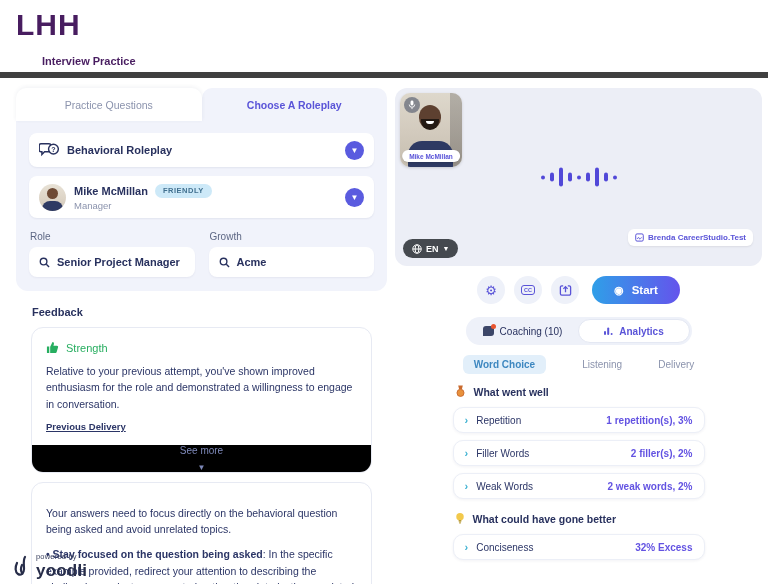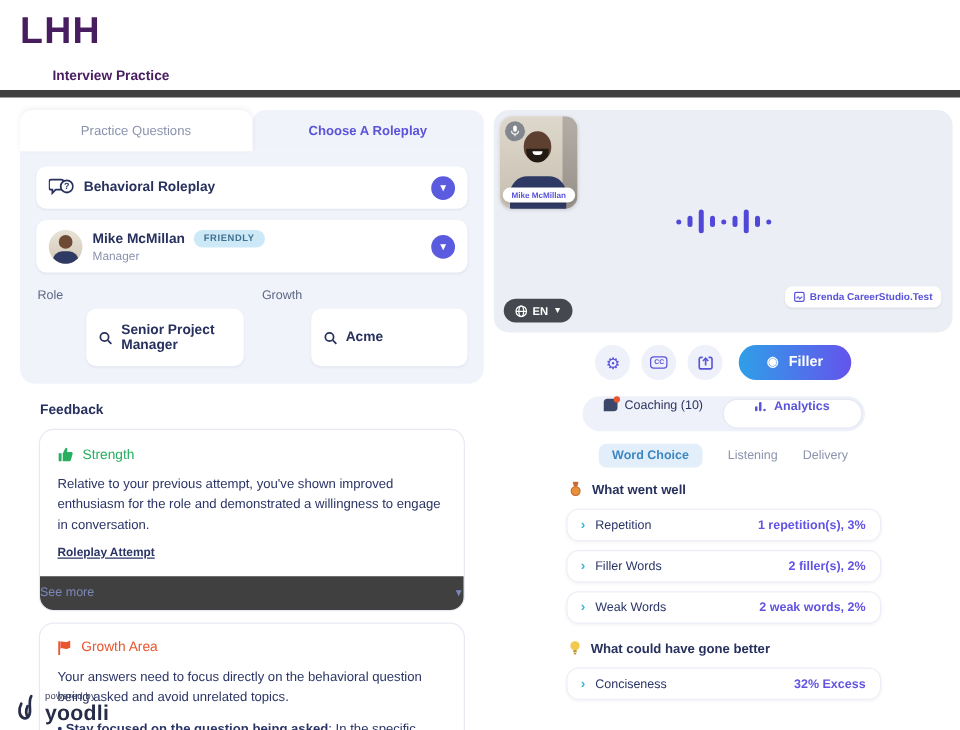--- a/index.html
+++ b/index.html
@@ -32,32 +32,32 @@
   .avatar { width:27px; height:27px; border-radius:50%; margin-right:8px; position:relative; overflow:hidden; background:linear-gradient(180deg,#e8e2d6 0%,#ddd4c6 55%,#cfc6b8 100%); flex:0 0 auto; }
   .avatar::before { content:""; position:absolute; top:4px; left:8px; width:11px; height:11px; border-radius:50%; background:#6e4a35; }
   .avatar::after { content:""; position:absolute; bottom:-2px; left:3px; width:21px; height:12px; border-radius:8px 8px 0 0; background:#2e3a63; }
   .persona-text { display:flex; flex-direction:column; gap:2px; }
   .persona-top { display:flex; align-items:center; gap:7px; }
   .badge { background:#cde9f8; color:#41708f; font-size:7.5px; font-weight:700; letter-spacing:.5px; padding:2.5px 8px; border-radius:9px; }
   .persona-role { font-size:9.5px; color:#8b93ad; }
   .fields { display:flex; gap:14px; margin-top:8px; }
   .field { flex:1; }
   .field-label { font-size:10px; color:#5d6784; margin:4px 0 5px 1px; display:block; }
-  .input { background:#fff; border-radius:8px; height:46px; display:flex; align-items:center; gap:7px; padding:0 10px; font-size:11px; font-weight:700; color:#28315e; box-shadow:0 1px 2px rgba(30,40,90,.06);margin-left:40px; }
+  .input { background:#fff; border-radius:8px; height:30px; display:flex; align-items:center; gap:7px; padding:0 10px; font-size:11px; font-weight:700; color:#28315e; box-shadow:0 1px 2px rgba(30,40,90,.06); }
   .search-ic { flex:0 0 auto; }
 
   .feedback-h { margin:15px 0 9px 16px; font-size:11px; font-weight:700; color:#28315e; }
   .card { border:1px solid #e7eaf3; border-radius:12px; background:#fff; margin:0 15px 9px; overflow:hidden; }
   .card-body { padding:13px 14px 11px; }
   .card-title { display:flex; align-items:center; gap:7px; font-size:11px; font-weight:400; }
   .green { color:#27ae60; }
   .orange { color:#e8552f; }
   .card-text { font-size:10.5px; line-height:1.55; color:#2b3566; margin-top:9px; }
   .prev-link { font-size:9.5px; font-weight:700; text-decoration:underline; color:#2b3566; margin-top:9px; display:inline-block; cursor:pointer; }
-  .see-more { background:#404040; height:27px; display:flex; align-items:center; justify-content:space-between; gap:7px; color:#7d88b8; font-size:10px; cursor:pointer; }
+  .see-more { background:#000000; height:27px; display:flex; align-items:center; justify-content:center; gap:7px; color:#7d88b8; font-size:10px; cursor:pointer;flex-direction:column; }
   .bullet-bold { font-weight:700; }
 
   
   .yoodli { position:absolute; left:13px; bottom:5px; display:flex; align-items:flex-end; gap:5px; color:#272d49; }
   .yoodli-text { line-height:1; }
   .powered { font-size:7.5px; color:#3a415f; margin-bottom:2px; letter-spacing:.2px; }
   .yoodli-name { font-size:17px; font-weight:700; letter-spacing:.2px; }
 
   
   .right { position:absolute; left:395px; top:88px; width:367px; }
@@ -76,27 +76,27 @@
   .en-chev { font-size:7px; }
   .brand-pill { position:absolute; bottom:20px; right:9px; background:#fff; border-radius:6px; height:17px; display:flex; align-items:center; gap:4px; padding:0 7px; font-size:8px; font-weight:600; color:#5a54d8; box-shadow:0 1px 2px rgba(0,0,0,.08); }
 
   .controls { display:flex; justify-content:center; align-items:center; gap:9px; margin-top:10px; }
   .ctrl-btn { width:28px; height:28px; border-radius:50%; background:#eef1f9; color:#5a54d8; display:flex; align-items:center; justify-content:center; cursor:pointer; font-size:13px; }
   .cc-box { width:14px; height:10px; border:1.4px solid #5a54d8; border-radius:3px; font-size:5.5px; font-weight:700; display:flex; align-items:center; justify-content:center; color:#5a54d8; }
   .start-btn { height:28px; border:none; border-radius:16px; padding:0 22px; background:linear-gradient(90deg,#2f9fe8,#6454ec); color:#fff; font-weight:700; font-size:11.5px; display:flex; align-items:center; gap:8px; cursor:pointer; font-family:inherit; margin-left:4px; }
   .rec-ic { font-size:11px; line-height:1; }
 
   .seg-tabs { margin:13px auto 0; width:226px; background:#eef1f9; border-radius:15px; height:28px; display:flex; padding:2px; }
-  .seg { flex:1; display:flex; justify-content:center; gap:6px; font-size:10px; color:#28315e; border-radius:13px; cursor:pointer; }
+  .seg { flex:1; display:flex; align-items:center; justify-content:center; gap:6px; font-size:10px; color:#28315e; border-radius:13px; cursor:pointer; }
   .seg-active { background:#fff; border:1px solid #e4e8f3; color:#5a54d8; font-weight:700; }
   .coach-ic { position:relative; width:11px; height:10px; }
   .coach-bubble { position:absolute; inset:0; background:#3c4668; border-radius:3px 3px 3px 0; }
   .coach-dot { position:absolute; top:-2px; right:-2px; width:5px; height:5px; border-radius:50%; background:#e8552f; }
 
-  .subtabs { display:flex; justify-content:center; align-items:center; gap:20px; margin-top:10px; font-size:10px; }
+  .subtabs { display:flex; justify-content:center; align-items:center; gap:36px; margin-top:10px; font-size:10px; }
   .subtab { color:#8b93ad; cursor:pointer; padding:4px 0; }
   .subtab-active { background:#e2effa; color:#3d87c0; font-weight:700; padding:4px 11px; border-radius:6px; }
 
   .metrics { width:252px; margin:11px auto 0; }
   .metric-h { display:flex; align-items:center; gap:8px; font-size:10.5px; font-weight:700; color:#28315e; margin:8px 0 9px 2px; }
   .metric-row { background:#fff; border:1px solid #eceff7; box-shadow:0 1px 3px rgba(30,40,90,.06); border-radius:10px; height:26px; display:flex; align-items:center; padding:0 11px; margin-bottom:7px; font-size:10px; cursor:pointer; }
   .row-chev { color:#3fb2d2; font-weight:700; margin-right:8px; font-size:11px; }
   .row-label { color:#2b3566; }
   .row-val { margin-left:auto; color:#6353e2; font-weight:600; }
 </style>
@@ -165,37 +165,30 @@
 
   <div class="card">
     <div class="card-body">
       <div class="card-title green">
         <svg width="13" height="13" viewBox="0 0 14 14">
             <path d="M1 6 h2.5 v7 H1 z M4.5 13 V6.2 L7 1.2 c1.3 0 1.8 .9 1.5 2.2 L8 5 h3.8 c 1 0 1.5 .8 1.2 1.7 l-1.5 5.1 c-.2 .7 -.8 1.2 -1.6 1.2 z" fill="#27ae60"></path>
           </svg>
         <span>Strength</span>
       </div>
       <div class="card-text">Relative to your previous attempt, you've shown improved enthusiasm for the role and demonstrated a willingness to engage in conversation.</div>
-      <span class="prev-link">Roleplay Attempt</span>
+      <span class="prev-link">Previous Delivery</span>
     </div>
     <div class="see-more">
       <span>See more</span>
       <span style="font-size:8px;">▼</span>
     </div>
   </div>
 
   <div class="card">
     <div class="card-body">
-      <div class="card-title orange">
-        <svg width="12" height="13" viewBox="0 0 12 14">
-            <path d="M1 1 v12" stroke="#e8552f" stroke-width="1.6"></path>
-            <path d="M2 1.5 c2-1 4 1 6 0 l2.5-.8 v6 l-2.5 .8 c-2 1-4-1-6 0 z" fill="#e8552f"></path>
-          </svg>
-        <span>Growth Area</span>
-      </div>
       <div class="card-text">Your answers need to focus directly on the behavioral question being asked and avoid unrelated topics.</div>
       <div class="card-text">
         <span class="bullet-bold">• Stay focused on the question being asked</span><span>: In the specific example provided, redirect your attention to describing the challenging project as requested, rather than interjecting unrelated personal details.</span>
       </div>
     </div>
   </div>
 </div>
 
 <div class="right">
 
@@ -255,21 +248,21 @@
       <span class="cc-box">CC</span>
     </div>
     <div class="ctrl-btn">
       <svg width="13" height="13" viewBox="0 0 14 14">
           <path d="M4.5 2 h-1.5 a1.5 1.5 0 0 0 -1.5 1.5 v7 a1.5 1.5 0 0 0 1.5 1.5 h8 a1.5 1.5 0 0 0 1.5 -1.5 v-7 a1.5 1.5 0 0 0 -1.5 -1.5 h-1.5" fill="none" stroke="#5a54d8" stroke-width="1.4"></path>
           <path d="M7 9 V3 M4.7 5.2 L7 2.8 L9.3 5.2" fill="none" stroke="#5a54d8" stroke-width="1.4"></path>
         </svg>
     </div>
     <button class="start-btn">
       <span class="rec-ic">◉</span>
-      <span>Filler</span>
+      <span>Start</span>
     </button>
   </div>
 
   <div class="seg-tabs">
     <div class="seg">
       <span class="coach-ic">
           <span class="coach-bubble"></span>
           <span class="coach-dot"></span>
         </span>
       <span>Coaching (10)</span>

